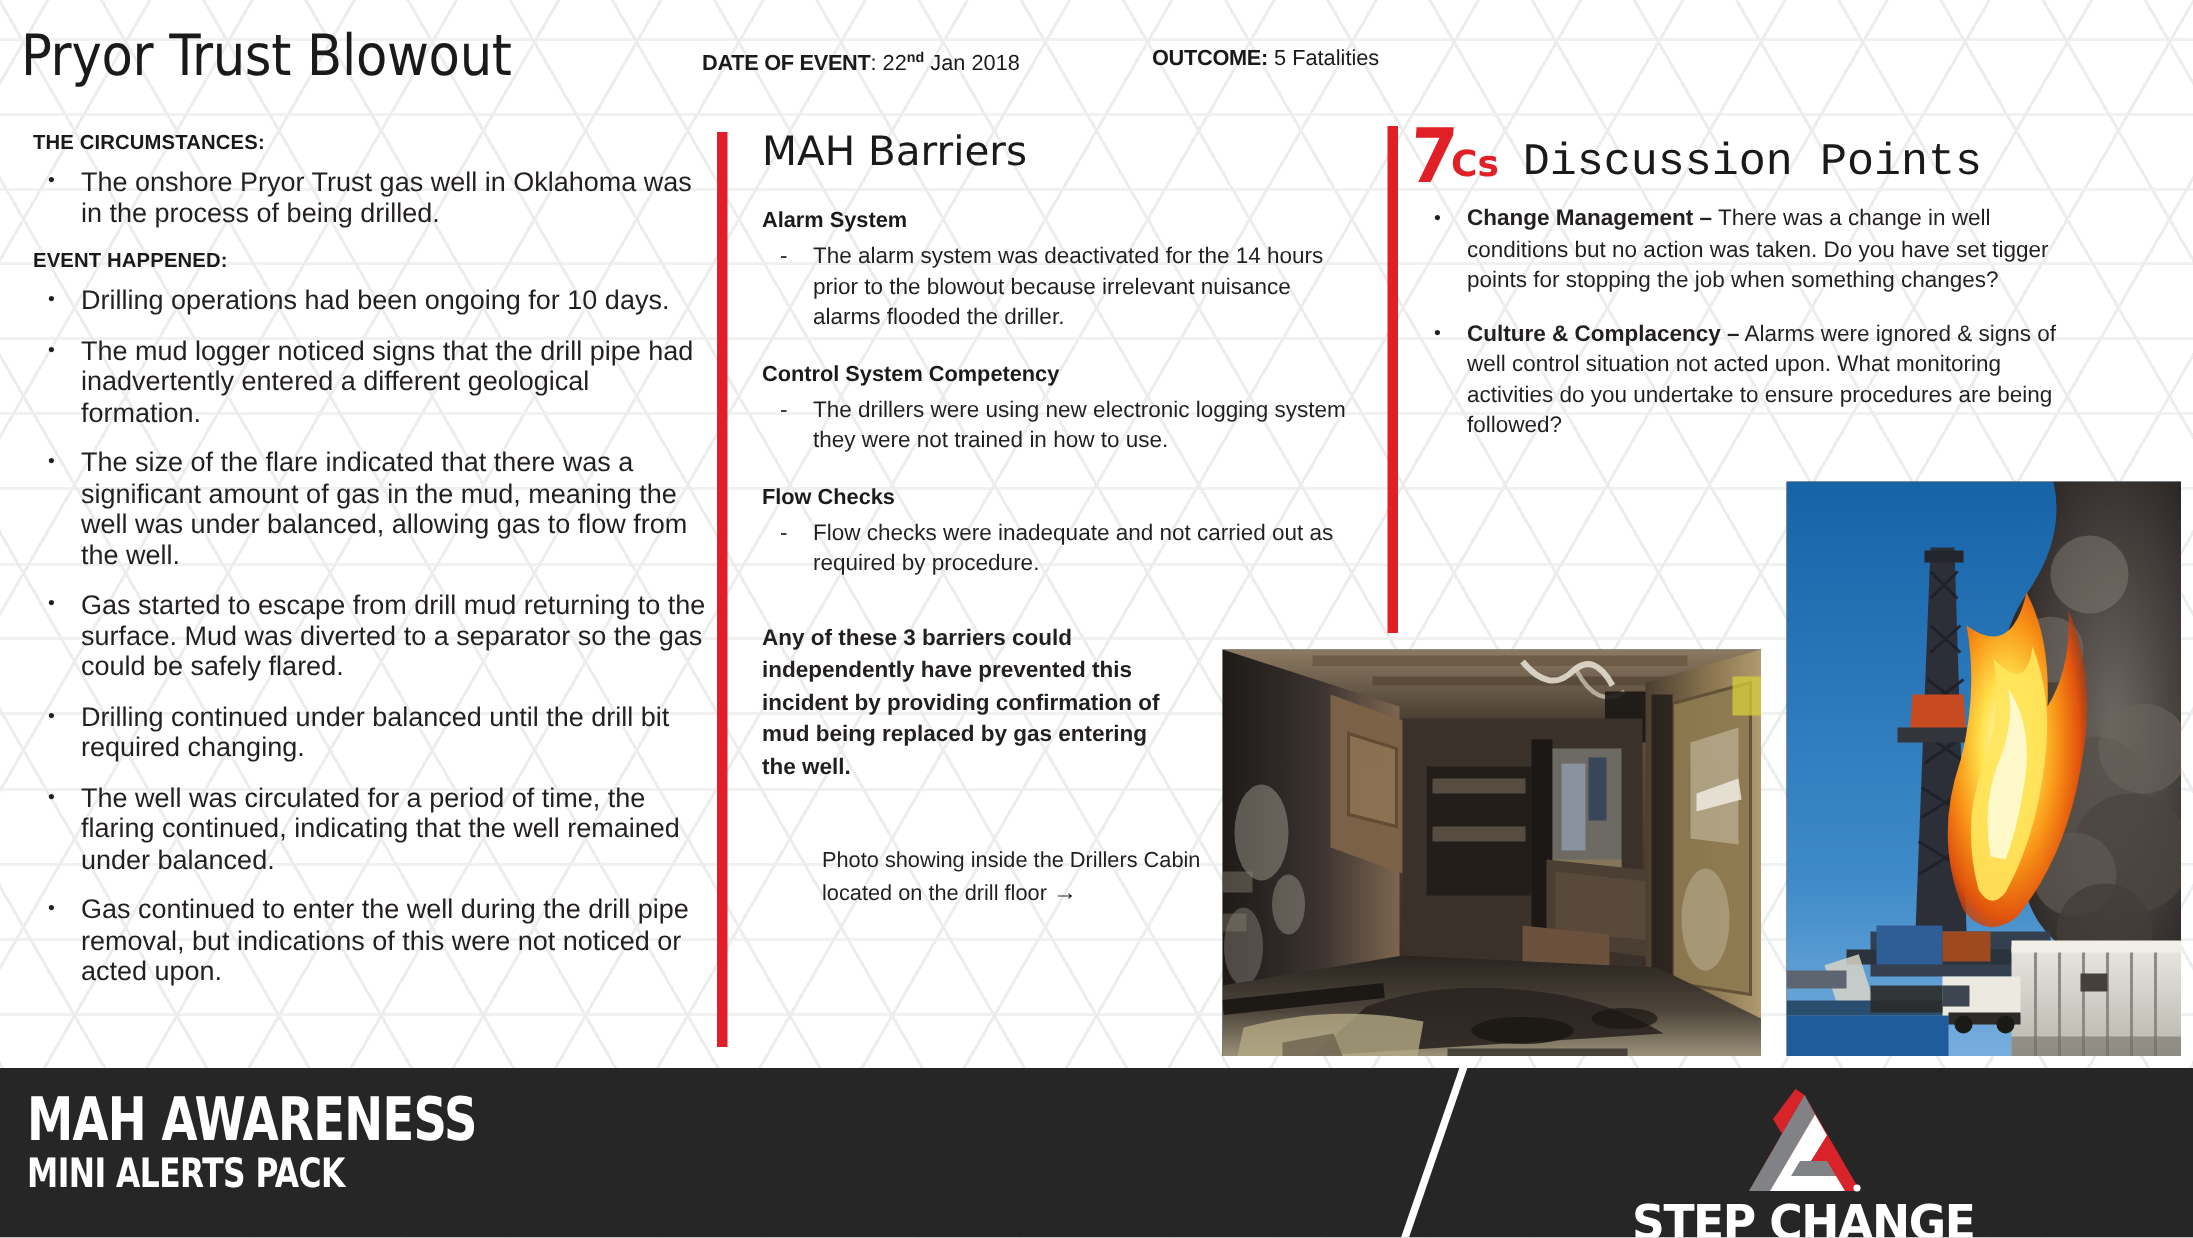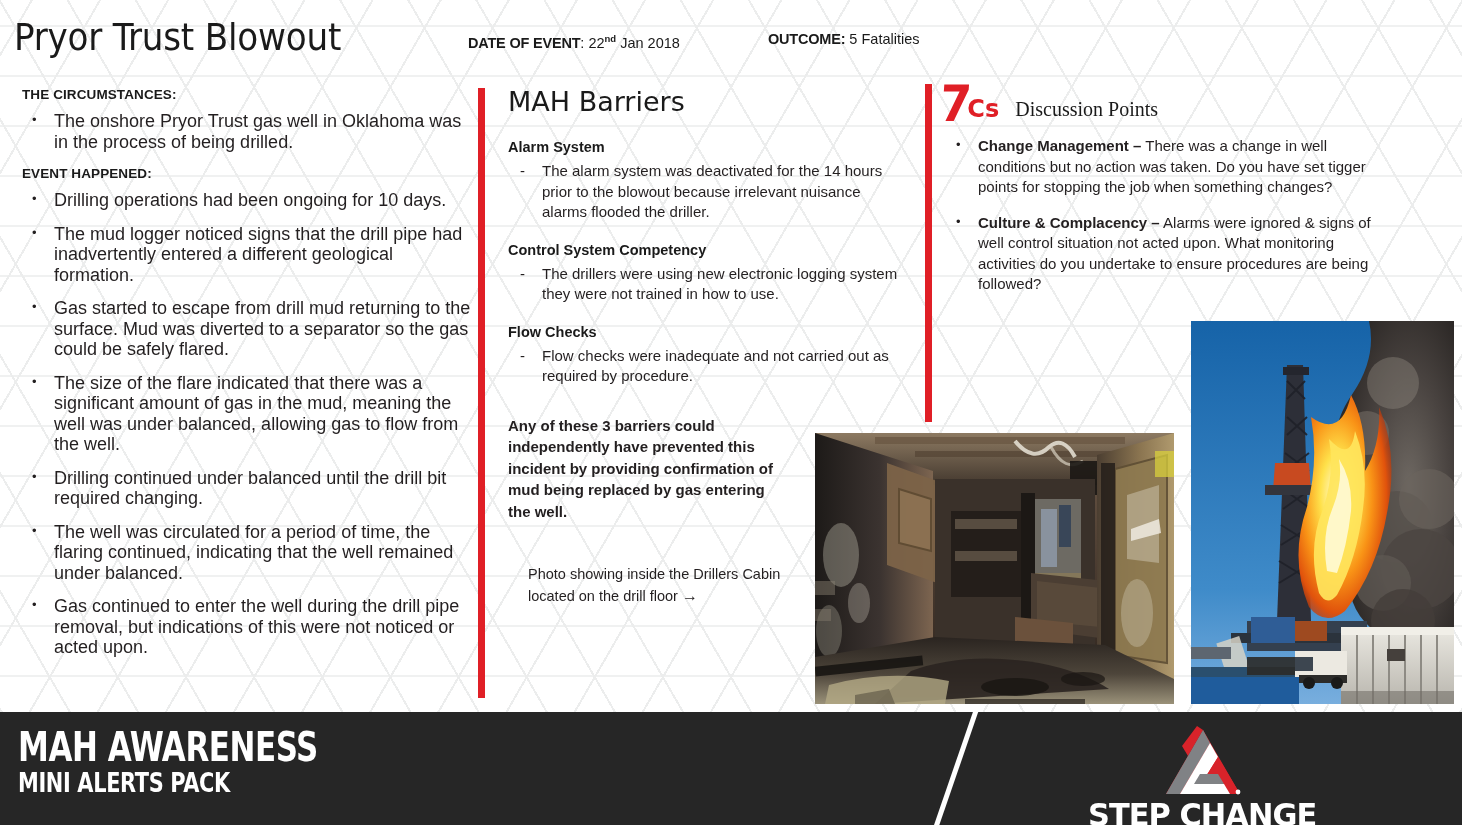--- a/index.html
+++ b/index.html
@@ -144,21 +144,21 @@
   #barriers-note {
     margin-top: 28px;
     width: 275px;
     font-size: 15px;
     line-height: 21.5px;
     color: #231f20;
     font-weight: bold;
   }
   #photo-caption {
     margin-top: 42px;
-    margin-left: 20px;
+    margin-left: 40px;
     width: 268px;
     font-size: 14.5px;
     line-height: 21px;
     color: #231f20;
   }
   #photo-caption .arrow { font-size: 16px; }
 
   
   #col-right {
     position: absolute;
@@ -189,26 +189,26 @@
   #sevencs-cs {
     font-size: 24px;
     font-weight: 700;
     color: #e01f26;
     font-family: "DejaVu Sans", sans-serif;
     line-height: 34px;
     margin-left: -1px;
     text-align: right;
   }
   #discussion-title {
-    font-size: 20px;
+    font-size: 30px;
     font-weight: 400;
     color: #1a1a1a;
     line-height: 34px;
     margin-left: 16px;
-    font-family: Liberation Serif, serif;
+    font-family: Liberation Mono, monospace;
   }
   #col-right ul.bullets > li {
     margin-bottom: 15px;
     padding-left: 40px;
     font-size: 15px;
     line-height: 20.5px;
   }
   #col-right ul.bullets > li::before { left: 18px; }
   #col-right .term { font-weight: 700; }
 
@@ -316,22 +316,22 @@
     <div id="col-left">
       <div class="sec-head">THE CIRCUMSTANCES:</div>
       <ul class="bullets">
         <li>The onshore Pryor Trust gas well in Oklahoma was in the process of being drilled.</li>
       </ul>
 
       <div class="sec-head" id="sec-happened">EVENT HAPPENED:</div>
       <ul class="bullets">
         <li>Drilling operations had been ongoing for 10 days.</li>
         <li>The mud logger noticed signs that the drill pipe had inadvertently entered a different geological formation.</li>
+        <li>The size of the flare indicated that there was a significant amount of gas in the mud, meaning the well was under balanced, allowing gas to flow from the well.</li>
         <li>Gas started to escape from drill mud returning to the surface. Mud was diverted to a separator so the gas could be safely flared.</li>
-        <li>The size of the flare indicated that there was a significant amount of gas in the mud, meaning the well was under balanced, allowing gas to flow from the well.</li>
         <li>Drilling continued under balanced until the drill bit required changing.</li>
         <li>The well was circulated for a period of time, the flaring continued, indicating that the well remained under balanced.</li>
         <li>Gas continued to enter the well during the drill pipe removal, but indications of this were not noticed or acted upon.</li>
       </ul>
     </div>
 
     <div class="divider" id="divider-mid"></div>
     <div class="divider" id="divider-right"></div>
 
     <div id="col-mid">

